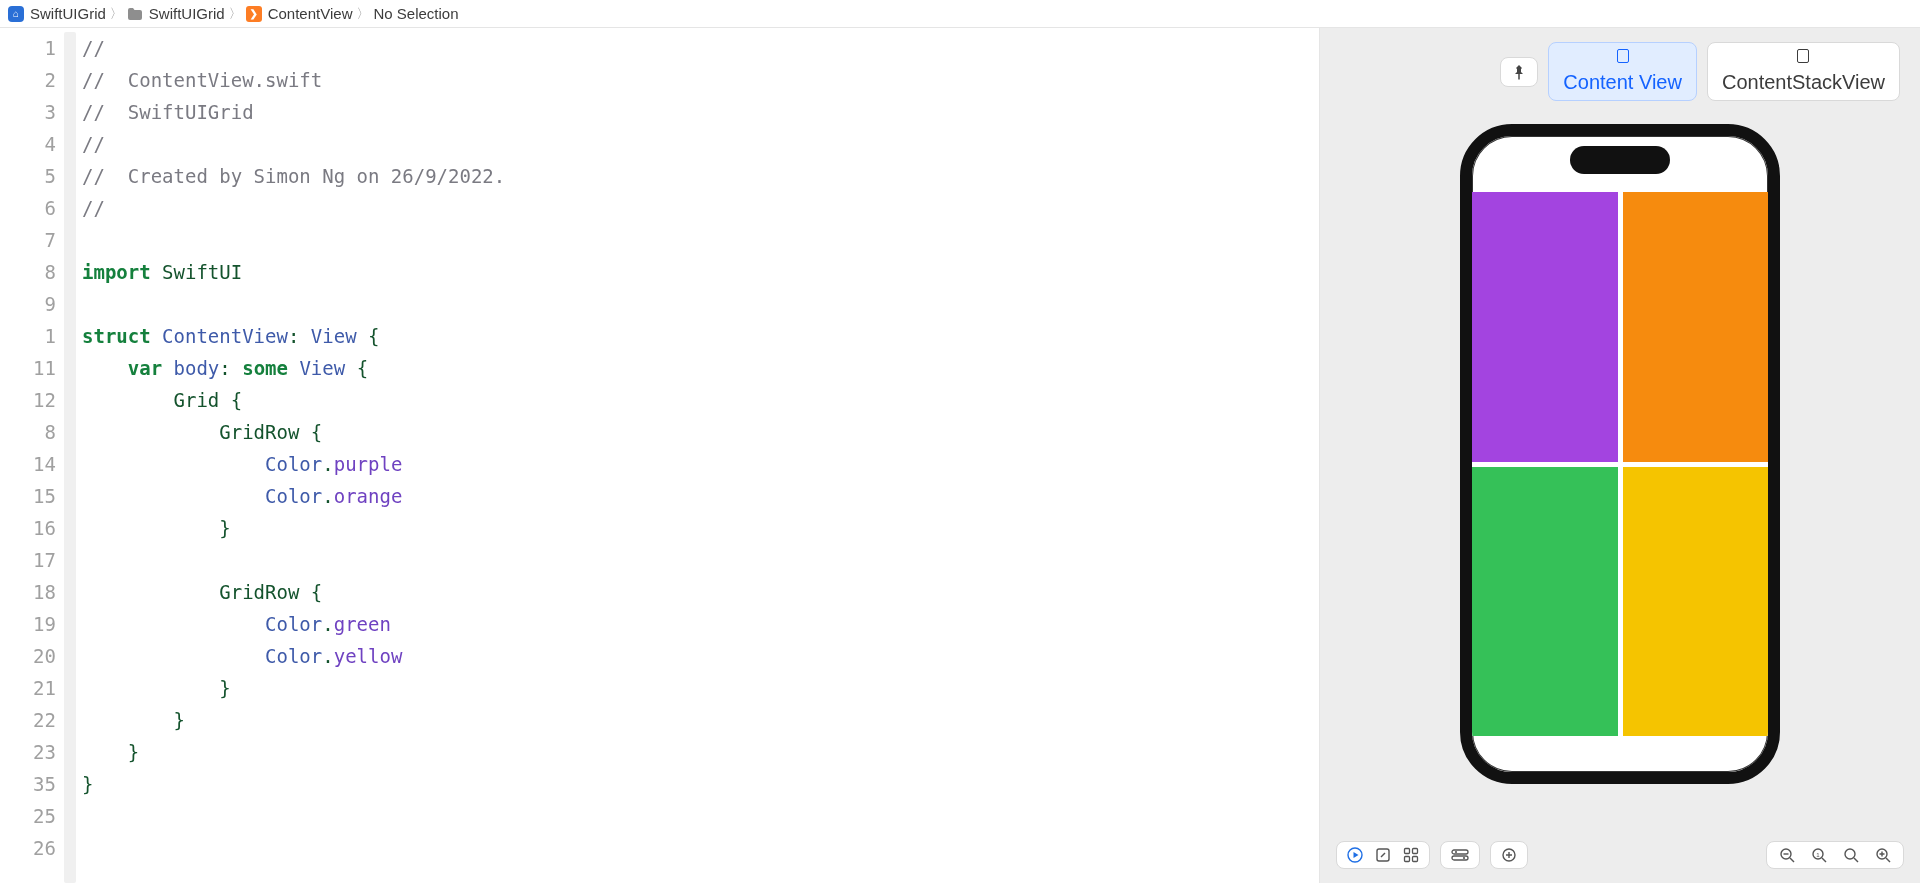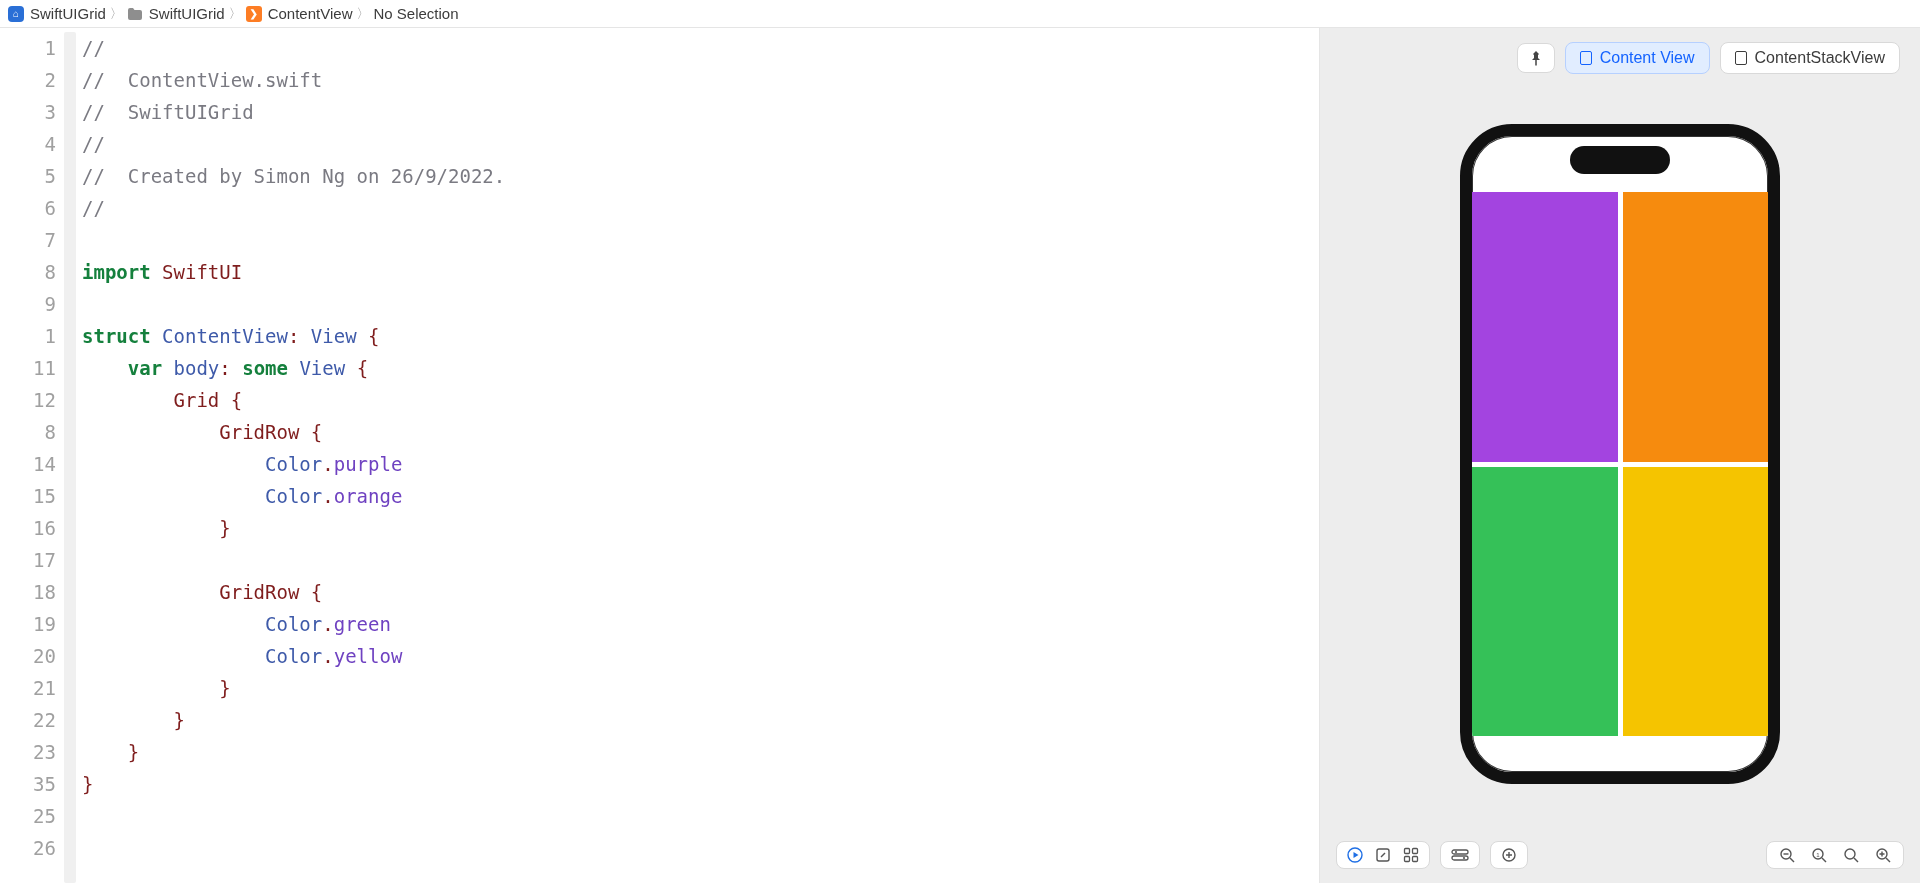--- a/index.html
+++ b/index.html
@@ -71,21 +71,21 @@
     flex: 1;
     white-space: pre;
     color: #222;
   }
   .code div { height: 32px; }
 
   .tok-comment { color: #7a7a82; }
   .tok-keyword { color: #15803d; font-weight: 600; }
   .tok-type    { color: #3e5aa9; }
   .tok-prop    { color: #6f42c1; }
-  .tok-plain   { color: #7f1d1d; }
+  .tok-plain   { color: #14532d; }
 
   
   .canvas {
     width: 600px;
     background: #ededed;
     position: relative;
     display: flex;
     flex-direction: column;
     align-items: center;
   }
@@ -95,25 +95,26 @@
     right: 20px;
     display: flex;
     gap: 10px;
     align-items: center;
   }
   .pill {
     background: #fff;
     border: 1px solid #d9d9d9;
     border-radius: 8px;
     padding: 6px 14px;
-    font-size: 16px;
+    font-size: 20px;
     display: flex;
     align-items: center;
     gap: 8px;
     color: #3c3c3c;
+    flex-direction: column;
   }
   .pill.icon-only { padding: 6px 10px; }
   .pill.active {
     background: #e1edff;
     border-color: #b6d0ff;
     color: #1463ff;
   }
   .pill .doc-icon {
     width: 12px; height: 14px;
     border: 1.5px solid currentColor;

